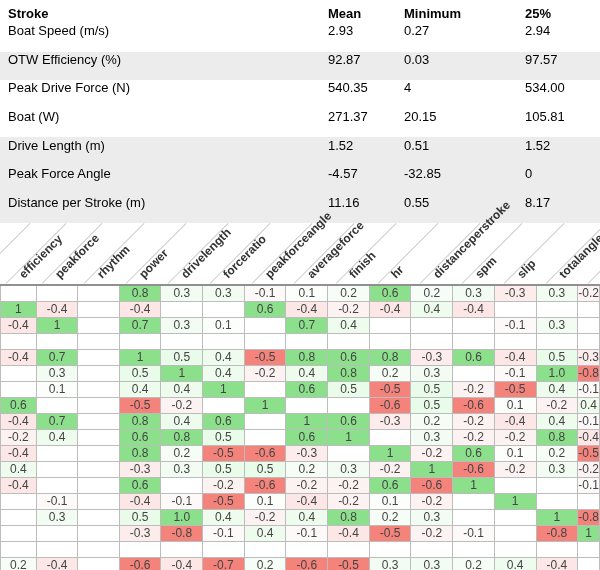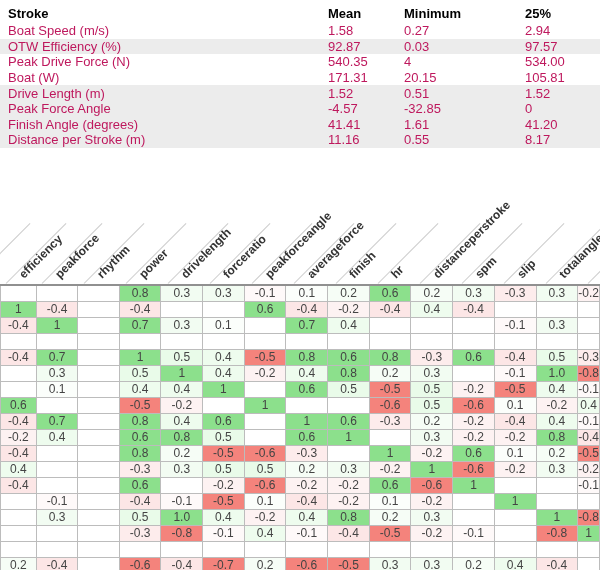--- a/index.html
+++ b/index.html
@@ -2,21 +2,21 @@
 <html><head>
 <meta charset="utf-8">
 <style>
   html,body{margin:0;padding:0;background:#fff;}
   .page{position:relative;width:600px;height:570px;overflow:hidden;background:#fff;
         font-family:"Liberation Sans",sans-serif;}
   
   table.stats{position:absolute;left:0;top:3px;border-collapse:collapse;width:600px;table-layout:fixed;}
   table.stats th{font-size:13px;font-weight:bold;color:#000;text-align:left;
                  padding:3px 0 2px 8px;height:14px;white-space:nowrap;}
-  table.stats td{font-size:13px;color:#be185d;text-align:left;padding:0 0 0 8px;
+  table.stats td{font-size:13px;color:#000000;text-align:left;padding:0 0 13px 8px;
                  height:15.6px;line-height:15px;white-space:nowrap;overflow:hidden;}
   table.stats tr.alt{background:#ececec;}
   
   .hm-header{position:absolute;left:0;top:140px;width:600px;height:144px;overflow:visible;z-index:2;}
   .hm-line{position:absolute;width:85px;height:1px;background:#ccc;
            transform:rotate(-45deg);transform-origin:0 50%;}
   .hm-label{position:absolute;height:14px;line-height:14px;font-size:12px;font-weight:bold;color:#333;
             white-space:nowrap;transform:rotate(-45deg);transform-origin:0 100%;}
   table.hm{position:absolute;left:0;top:284px;border-collapse:collapse;table-layout:fixed;
            border-top:2px solid #909090;z-index:1;}
@@ -39,59 +39,53 @@
       <tr>
         <th>Stroke</th>
         <th>Mean</th>
         <th>Minimum</th>
         <th>25%</th>
       </tr>
     </thead>
     <tbody id="stats-body">
         <tr>
           <td>Boat Speed (m/s)</td>
-          <td>1.58</td>
+          <td>2.93</td>
           <td>0.27</td>
           <td>2.94</td>
         </tr>
         <tr class="alt">
           <td>OTW Efficiency (%)</td>
           <td>92.87</td>
           <td>0.03</td>
           <td>97.57</td>
         </tr>
         <tr>
           <td>Peak Drive Force (N)</td>
           <td>540.35</td>
           <td>4</td>
           <td>534.00</td>
         </tr>
         <tr>
           <td>Boat (W)</td>
-          <td>171.31</td>
+          <td>271.37</td>
           <td>20.15</td>
           <td>105.81</td>
         </tr>
         <tr class="alt">
           <td>Drive Length (m)</td>
           <td>1.52</td>
           <td>0.51</td>
           <td>1.52</td>
         </tr>
         <tr class="alt">
           <td>Peak Force Angle</td>
           <td>-4.57</td>
           <td>-32.85</td>
           <td>0</td>
-        </tr>
-        <tr class="alt">
-          <td>Finish Angle (degrees)</td>
-          <td>41.41</td>
-          <td>1.61</td>
-          <td>41.20</td>
         </tr>
         <tr class="alt">
           <td>Distance per Stroke (m)</td>
           <td>11.16</td>
           <td>0.55</td>
           <td>8.17</td>
         </tr>
       </tbody>
   </table>
 

